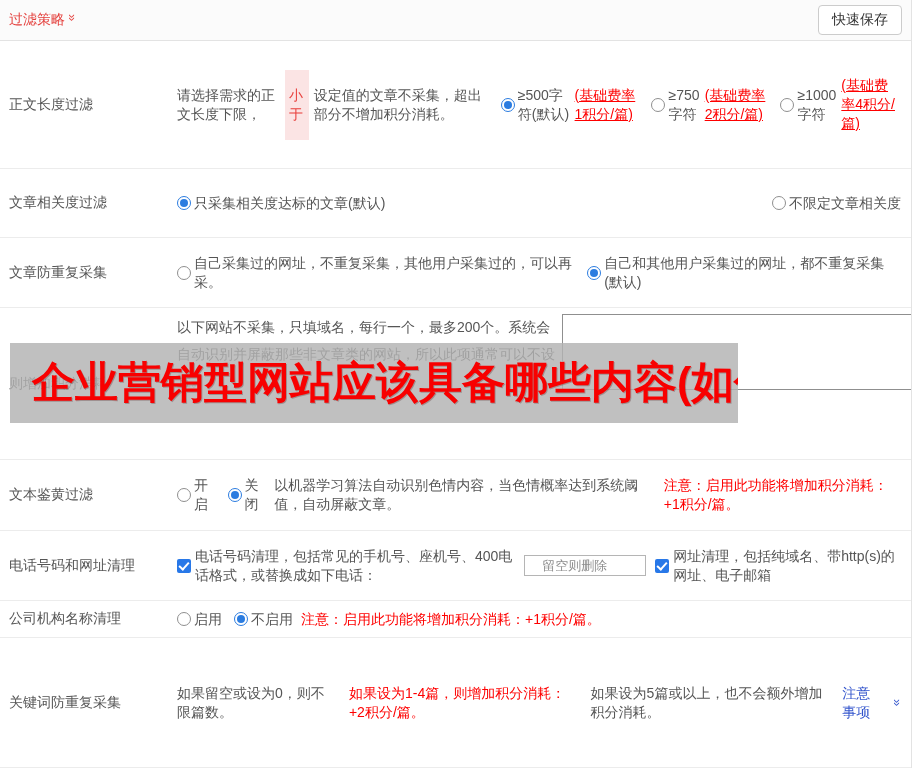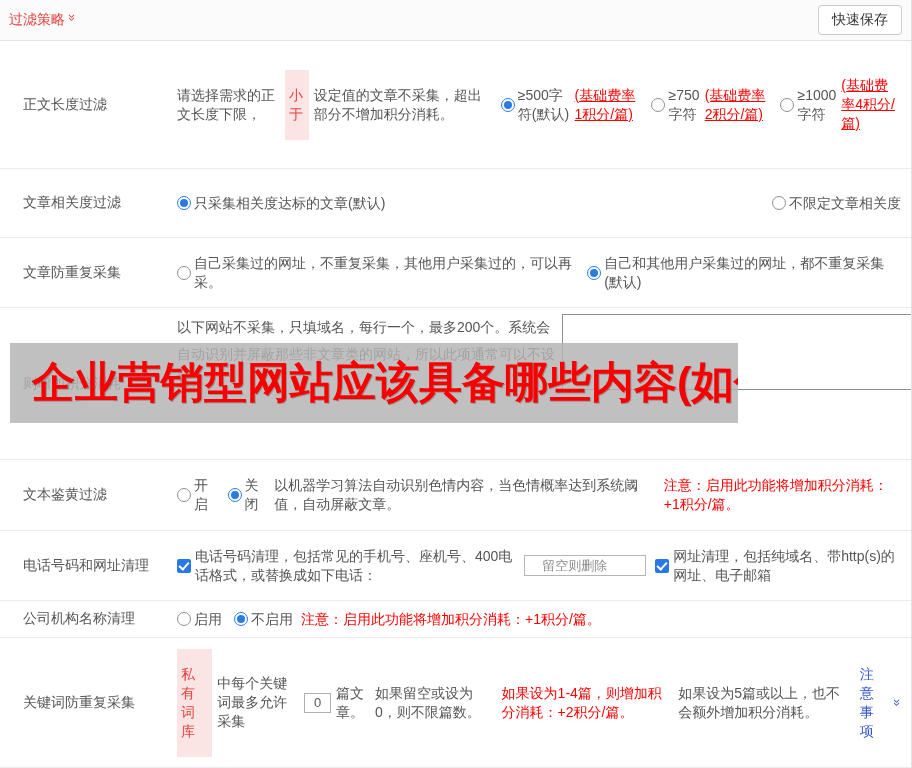--- a/index.html
+++ b/index.html
@@ -20,21 +20,21 @@
   .chev-down { display: inline-block; transform: rotate(90deg); font-size: 13px; line-height: 1; }
   .save-btn {
     background: #fff; border: 1px solid #ccc; border-radius: 4px;
     font-size: 14px; color: #333; padding: 5px 13px; cursor: pointer;
     font-family: inherit;
   }
   
   .row { display: flex; border-bottom: 1px solid #ececec; }
   .row:last-child { border-bottom: none; }
   .row-label {
-    width: 177px; flex: 0 0 177px; padding-left: 23px;
+    width: 177px; flex: 0 0 177px; padding-left: 9px;
     display: flex; align-items: center; color: #555;
   }
   .row-content {
     flex: 1; padding: 6px 10px 6px 0;
     display: flex; justify-content: space-between;
   }
   .r-length   { height: 128px; }
   .r-rel      { height: 69px;  }
   .r-dedupe   { height: 70px;  }
   .r-target   { height: 152px; }
@@ -219,26 +219,20 @@
       <span class="radio checked gap"></span>
       <span>不启用</span>
       <span class="red desc-gap">注意：启用此功能将增加积分消耗：+1积分/篇。</span>
     </div>
   </div>
 </div>
 
 <div class="row r-keyword">
   <div class="row-label">关键词防重复采集</div>
   <div class="row-content">
-    <div class="line">
-      <span class="hl" style="margin-left:0;">私有词库</span>
-      <span>中每个关键词最多允许采集</span>
-      <input class="count-input" type="text" value="0" style="">
-      <span>篇文章。</span>
-    </div>
     <div class="line">如果留空或设为0，则不限篇数。</div>
     <div class="line red">如果设为1-4篇，则增加积分消耗：+2积分/篇。</div>
     <div class="line">
       <span>如果设为5篇或以上，也不会额外增加积分消耗。</span>
       <span class="link">
         <span>注意事项</span>
         <span class="chev-down">»</span>
       </span>
     </div>
   </div>

